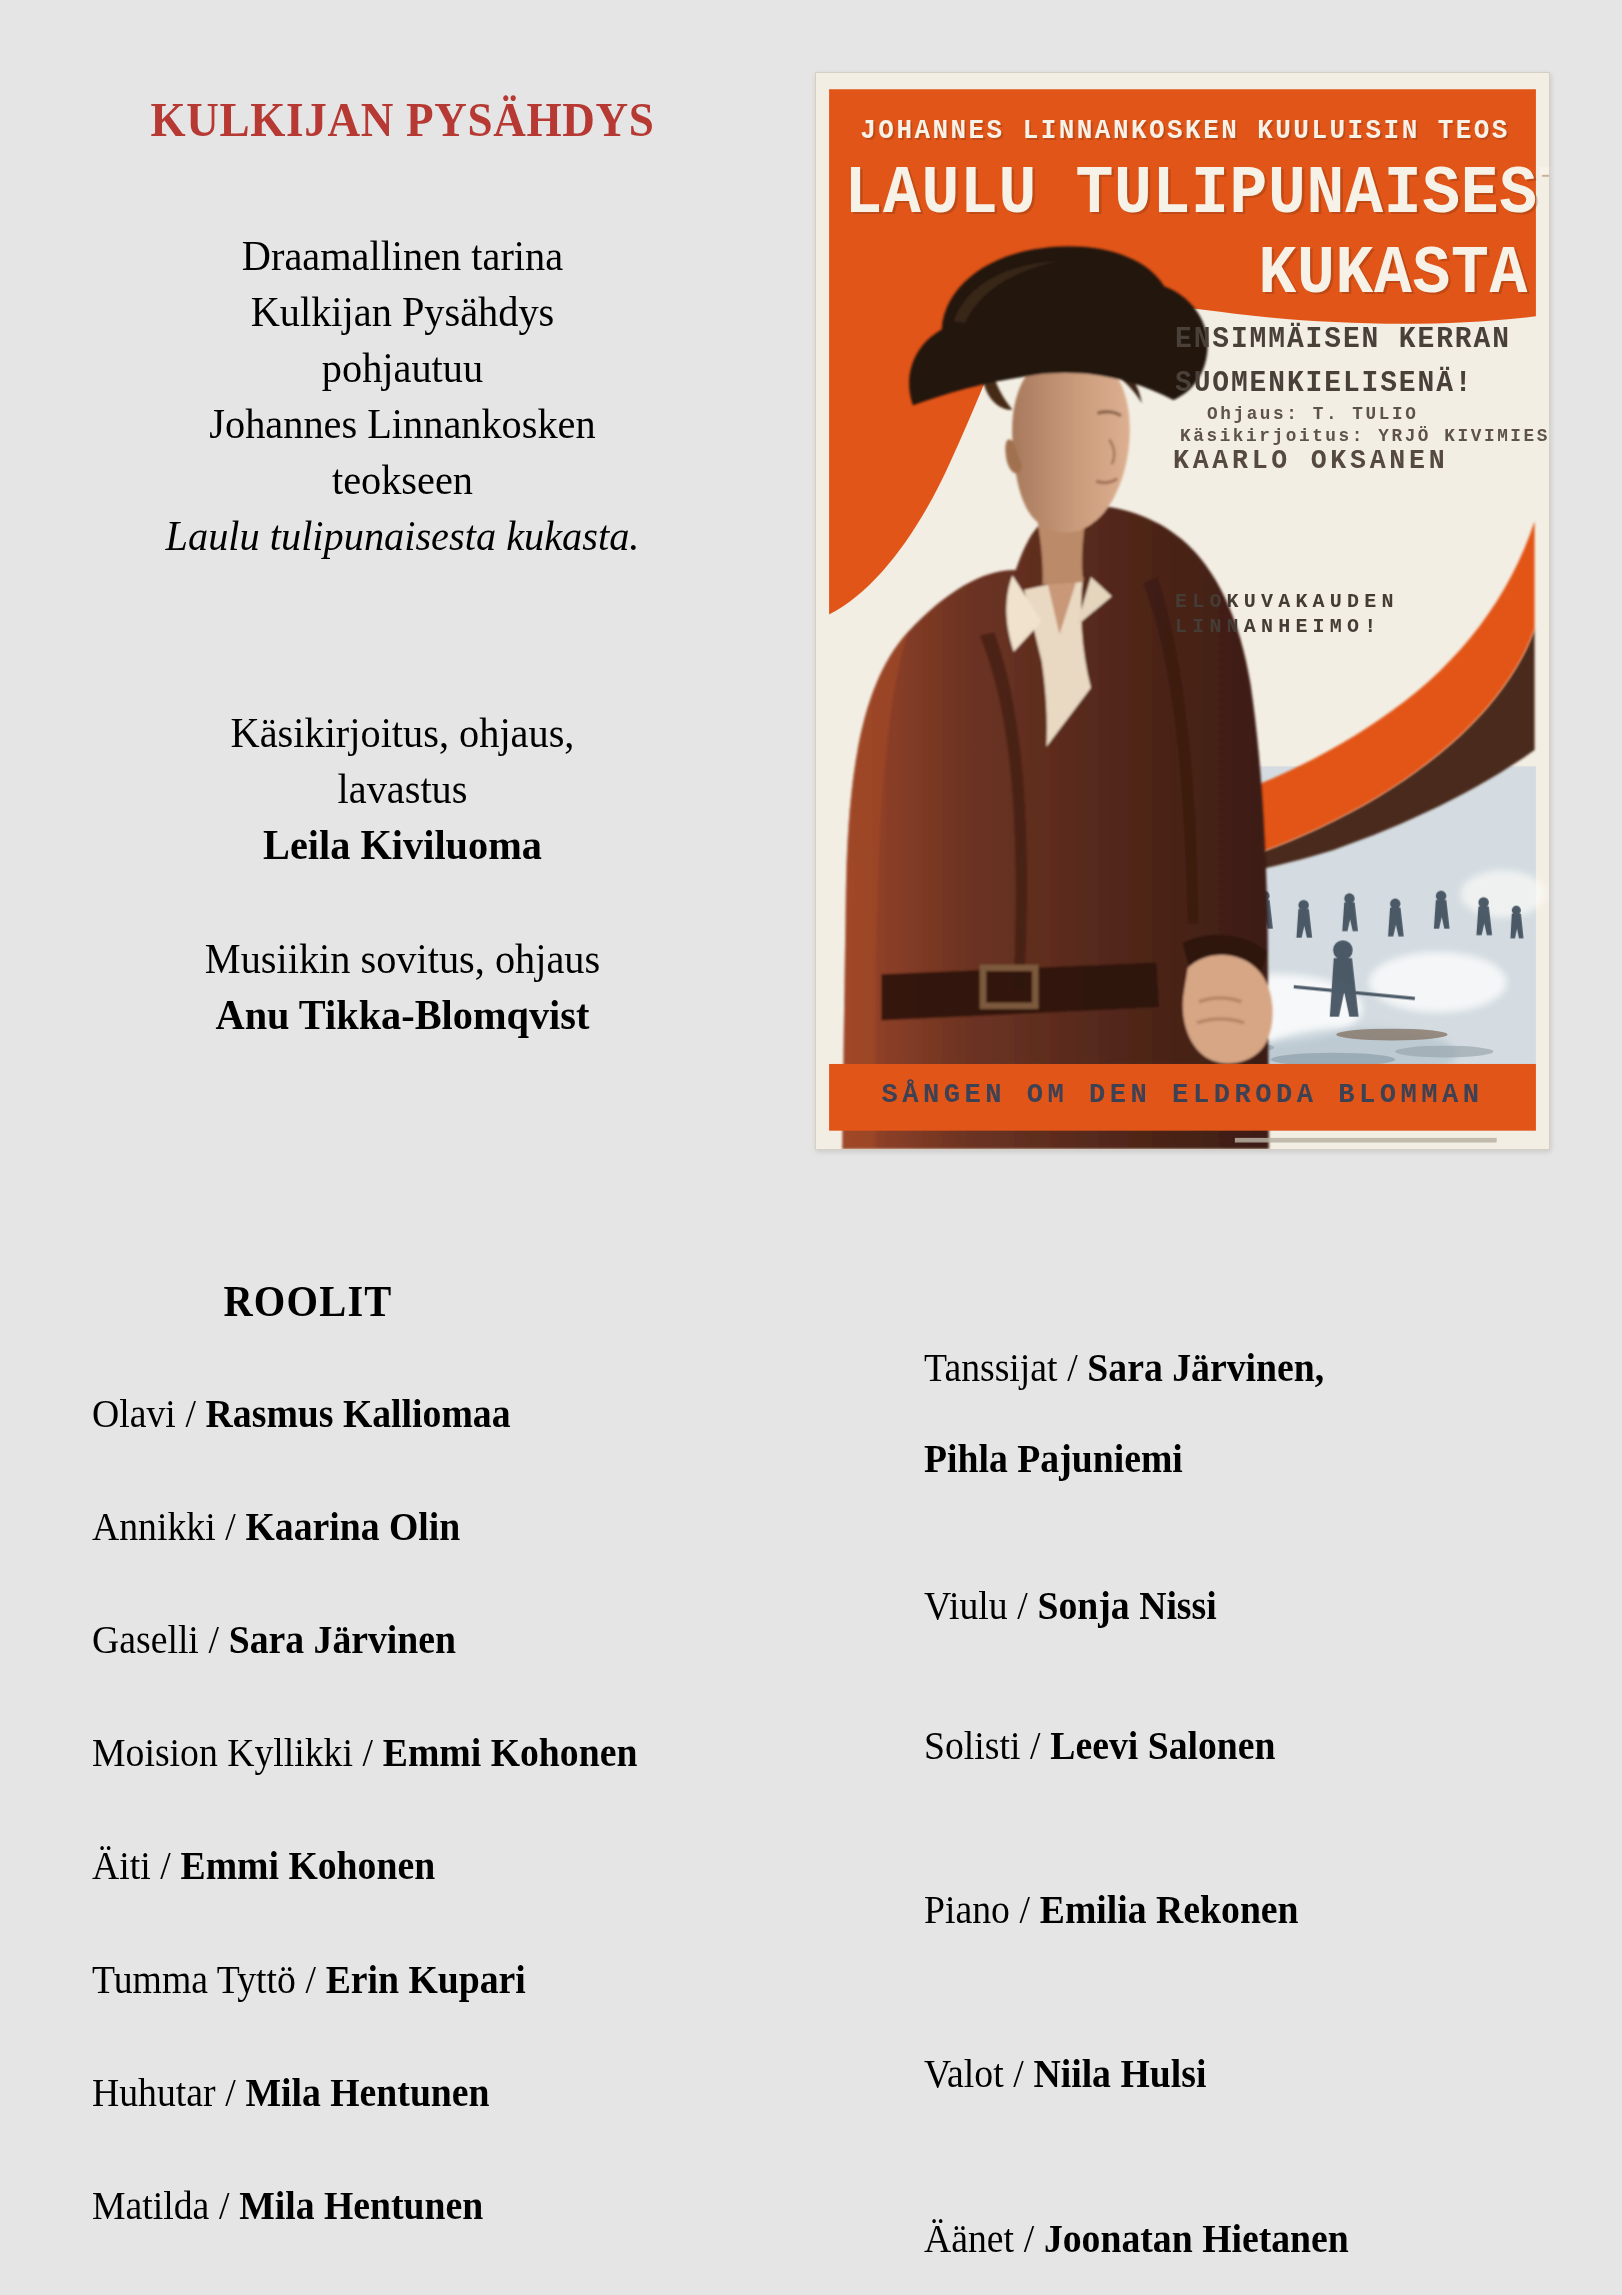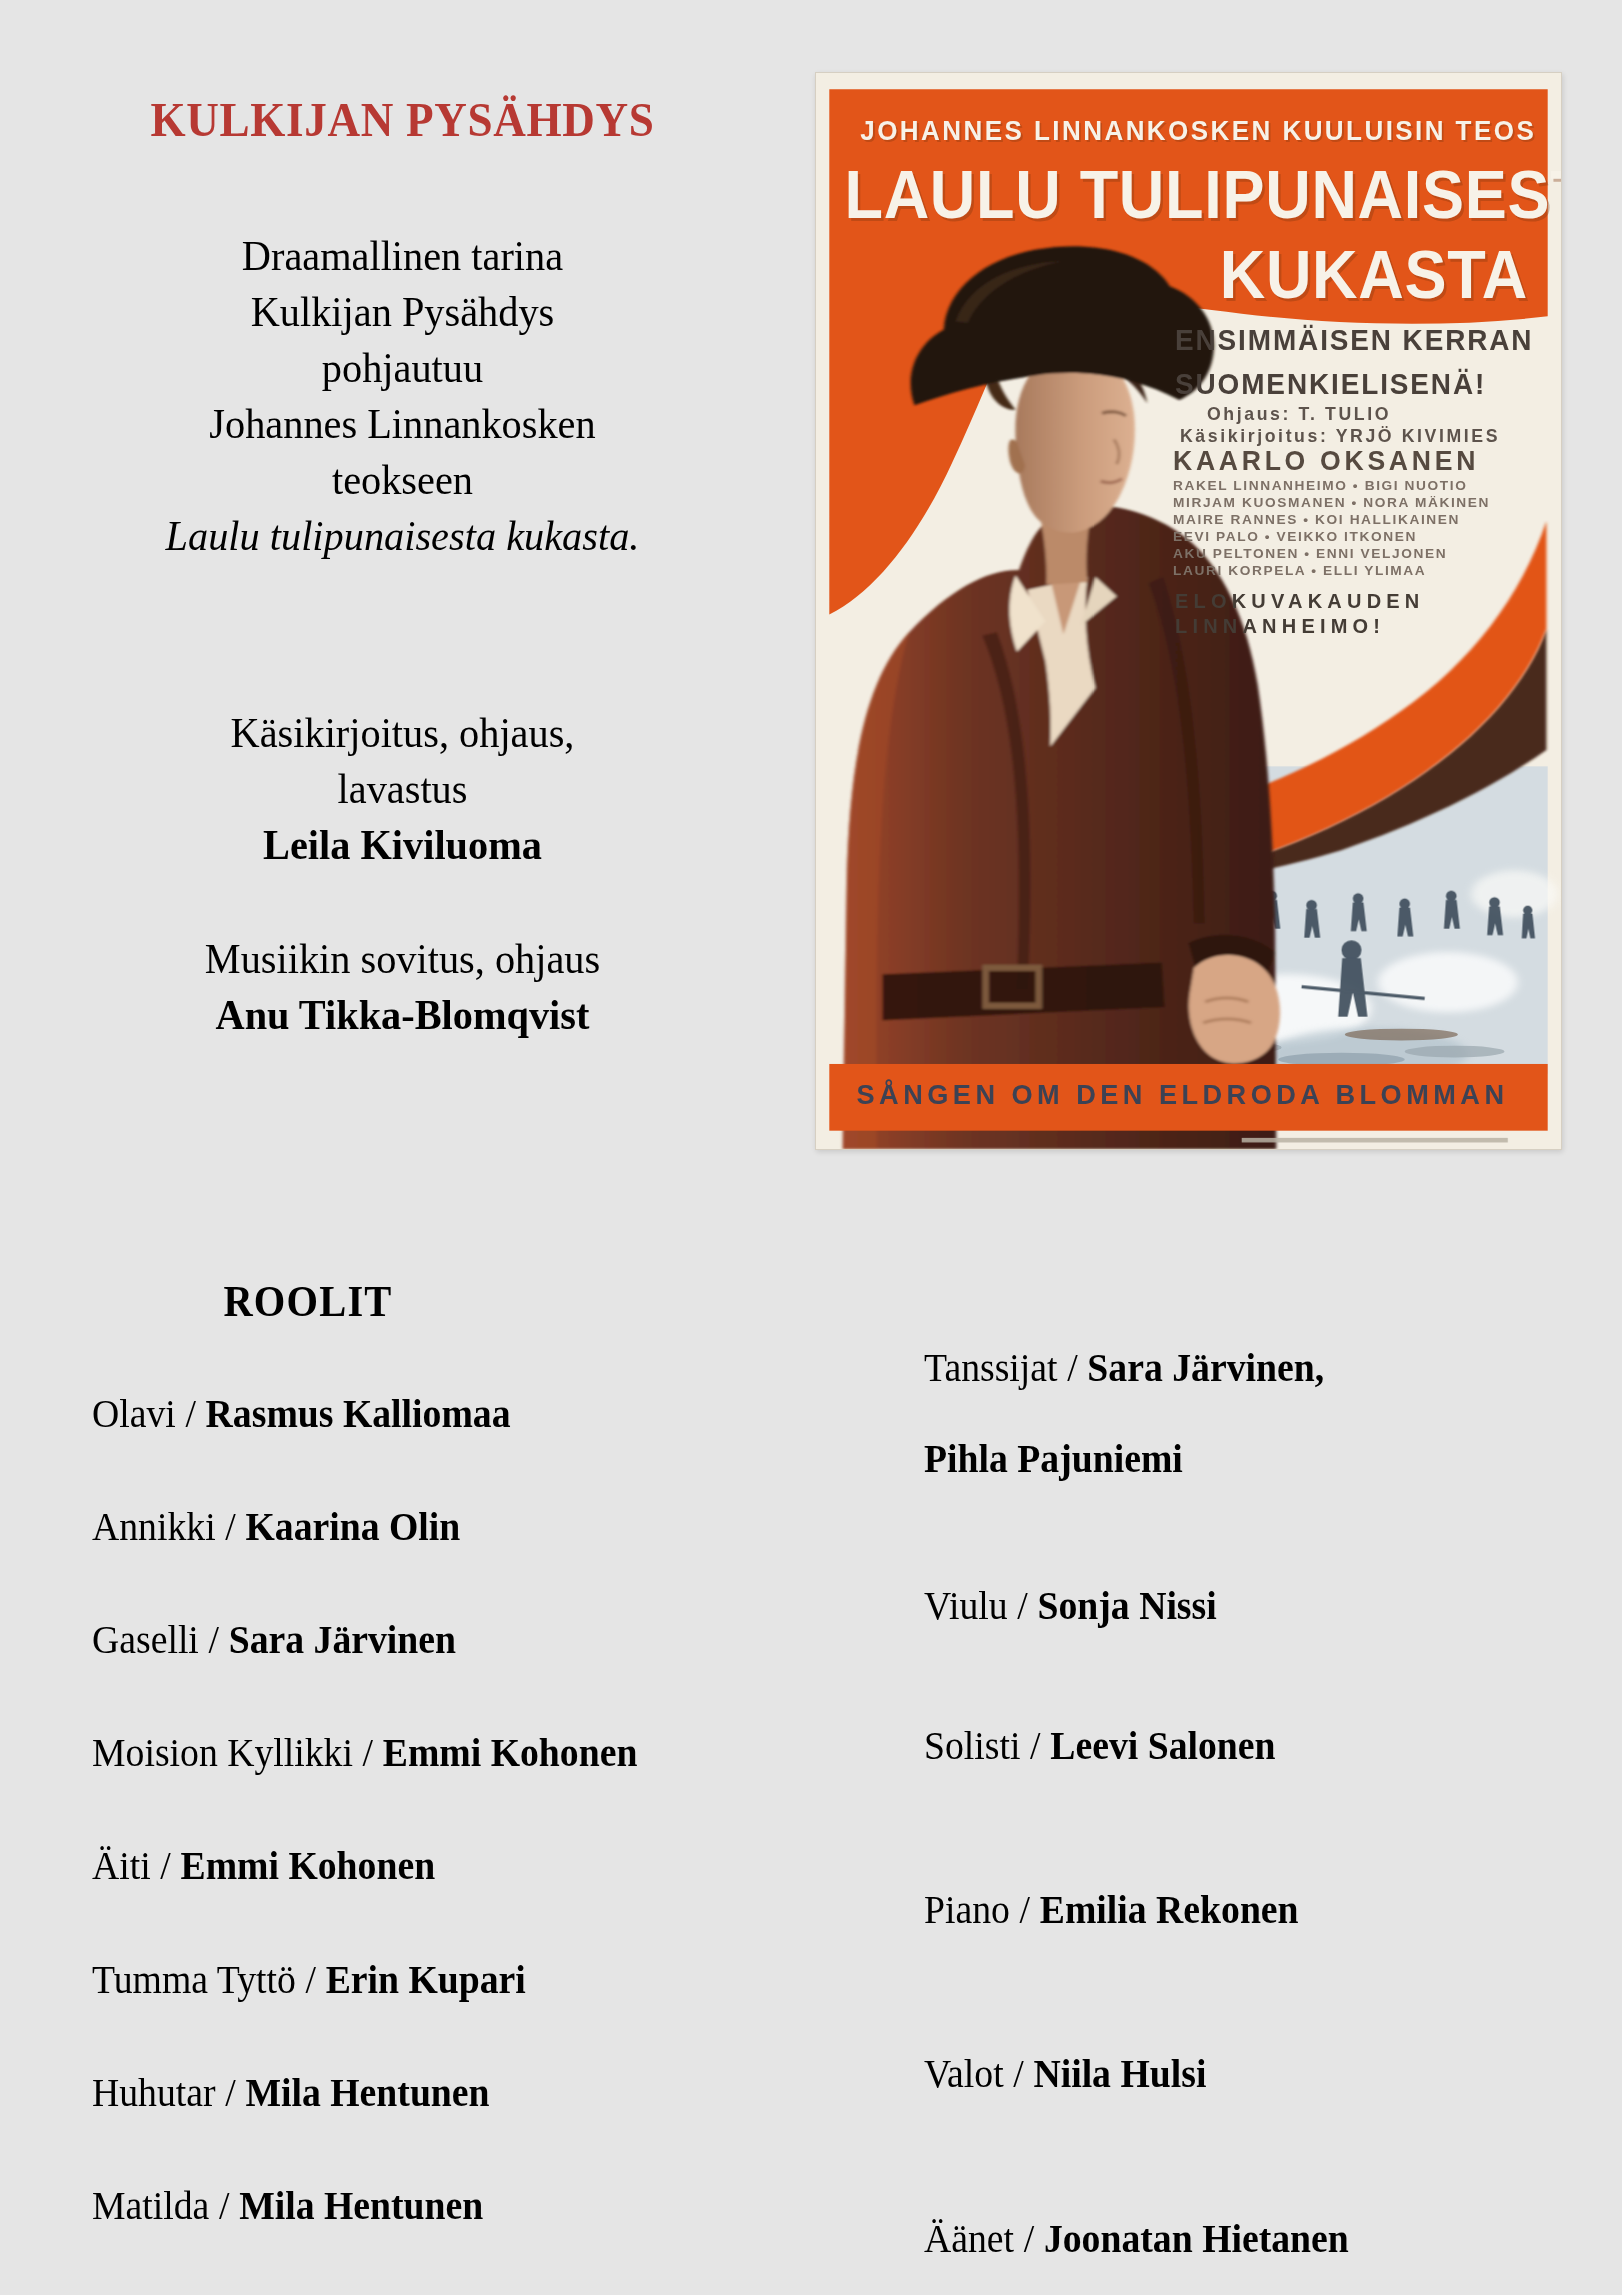--- a/index.html
+++ b/index.html
@@ -21,21 +21,21 @@
   .role{position:absolute;font-size:41px;line-height:48px;white-space:nowrap;
       transform:scaleX(.92);transform-origin:left top;}
   .role .actor{font-weight:bold;}
   .role .sep{padding:0 10.5px;}
   .colL{left:92px;} .colR{left:924px;}
   .actor-extra{position:absolute;font-size:41px;font-weight:bold;white-space:nowrap;
       transform:scaleX(.92);transform-origin:left top;}
   
   .poster{position:absolute;left:815px;top:72px;width:733px;height:1076px;
       background:#f3eee3;border:0.7px solid #d6cfc2;box-shadow:1.3px 2px 5.2px rgba(0,0,0,.12);
-      font-family:Liberation Sans, sans-serif;overflow:hidden;padding-left:12px;}
+      font-family:Liberation Mono, monospace;overflow:hidden;}
   .poster svg{position:absolute;left:0;top:0;width:100%;height:100%;}
   .ptxt{position:absolute;white-space:nowrap;}
   .p-top{left:19.6px;width:694px;top:42px;text-align:center;font-size:28px;font-weight:bold;
       color:#f7f2e8;letter-spacing:2.6px;transform:scaleX(.93);transform-origin:center top;
       text-shadow:2px 2px 0 rgba(130,55,15,.35);}
   .p-big{font-size:65px;font-weight:bold;color:#f7f2e8;letter-spacing:0.7px;
       text-shadow:2.6px 2.6px 0 rgba(130,55,15,.35);transform:scale(.97,1.05);}
   .p-big1{left:18.3px;width:696px;top:82px;text-align:center;transform-origin:center top;}
   .p-big2{left:18.3px;width:694px;top:162px;text-align:right;transform-origin:right top;}
   .p-sub{left:359px;top:250px;font-size:29.4px;font-weight:bold;color:#49403a;letter-spacing:2px;
@@ -231,25 +231,19 @@
     </svg>
 
     <div class="ptxt p-top">JOHANNES LINNANKOSKEN KUULUISIN TEOS</div>
     <div class="ptxt p-big p-big1">LAULU TULIPUNAISESTA</div>
     <div class="ptxt p-big p-big2">KUKASTA</div>
     <div class="ptxt p-sub">ENSIMMÄISEN KERRAN</div>
     <div class="ptxt p-sub p-sub2">SUOMENKIELISENÄ!</div>
     <div class="ptxt p-cr p-cr1">Ohjaus: T. TULIO</div>
     <div class="ptxt p-cr p-cr2">Käsikirjoitus: YRJÖ KIVIMIES</div>
     <div class="ptxt p-star">KAARLO OKSANEN</div>
-    <div class="ptxt p-cast">RAKEL LINNANHEIMO • BIGI NUOTIO
-MIRJAM KUOSMANEN • NORA MÄKINEN
-MAIRE RANNES • KOI HALLIKAINEN
-EEVI PALO • VEIKKO ITKONEN
-AKU PELTONEN • ENNI VELJONEN
-LAURI KORPELA • ELLI YLIMAA</div>
     <div class="ptxt p-tag p-tag1">ELOKUVAKAUDEN</div>
     <div class="ptxt p-tag p-tag2">LINNANHEIMO!</div>
     <div class="ptxt p-band">SÅNGEN OM DEN ELDRODA BLOMMAN</div>
   </div>
 
 </div>
 
 
 </body></html>

